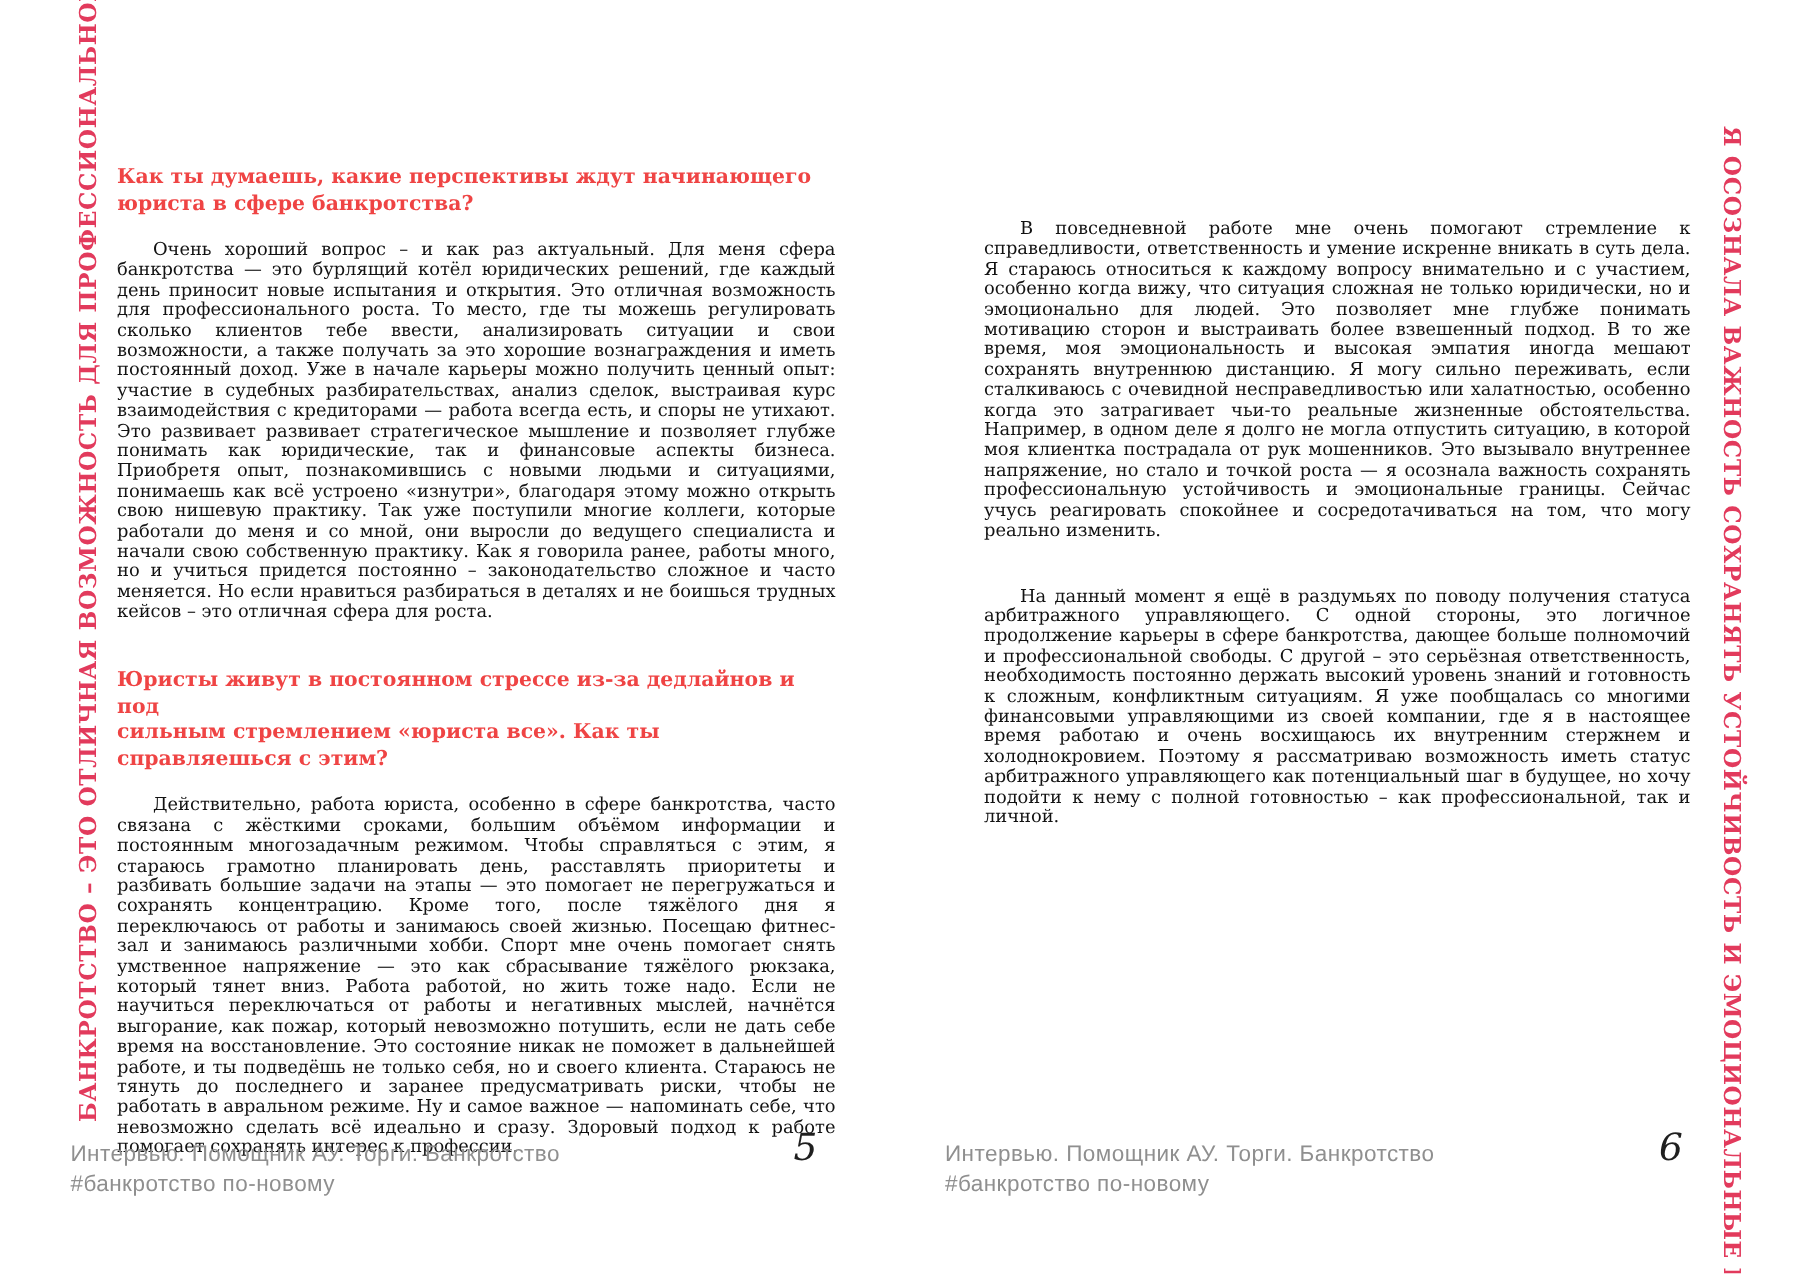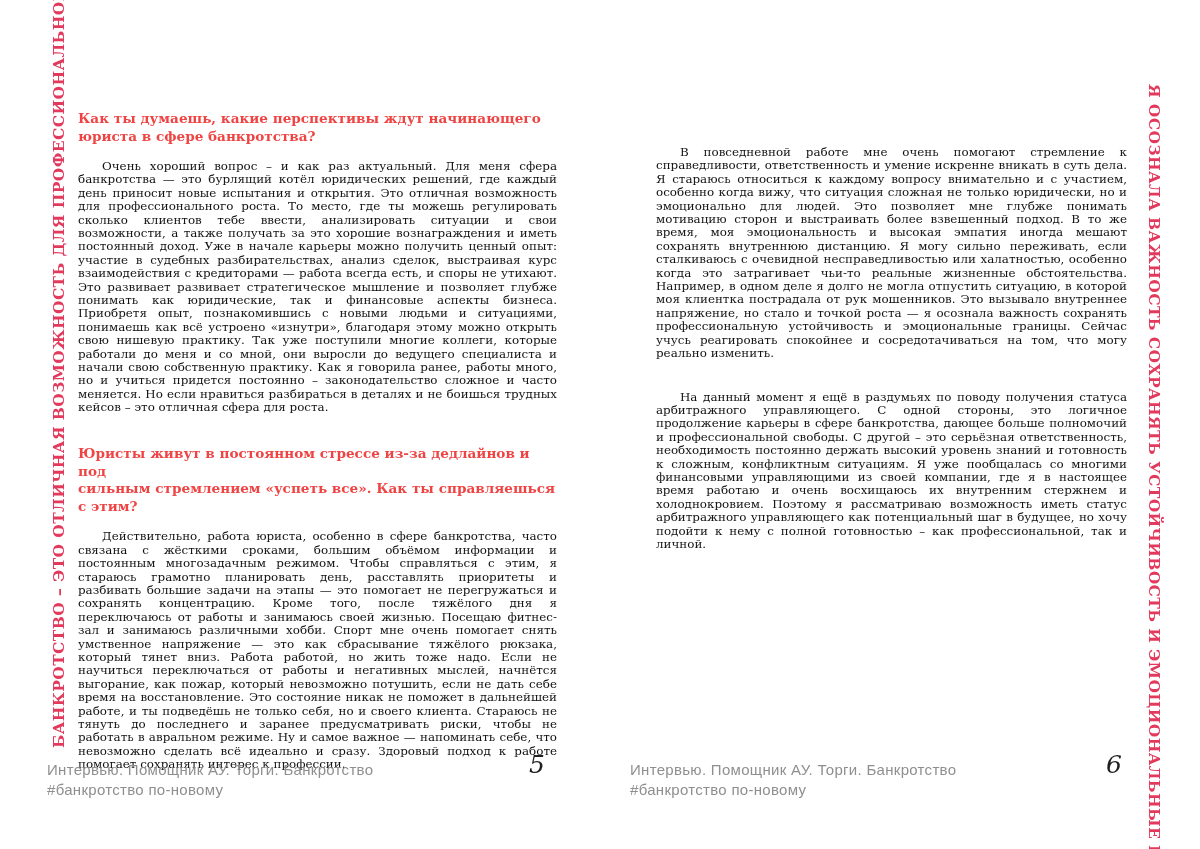--- a/index.html
+++ b/index.html
@@ -89,21 +89,21 @@
 
   <div class="banner banner-left" style="color: rgb(226, 58, 92);">БАНКРОТСТВО – ЭТО ОТЛИЧНАЯ ВОЗМОЖНОСТЬ ДЛЯ ПРОФЕССИОНАЛЬНОГО РОСТА</div>
 
   <div class="banner banner-right" style="color: rgb(226, 58, 92);">Я ОСОЗНАЛА ВАЖНОСТЬ СОХРАНЯТЬ УСТОЙЧИВОСТЬ И ЭМОЦИОНАЛЬНЫЕ ГРАНИЦЫ</div>
 
   <div class="column col-left">
     <h2 class="question">Как ты думаешь, какие перспективы ждут начинающего
 юриста в сфере банкротства?</h2>
     <p class="answer">Очень хороший вопрос – и как раз актуальный. Для меня сфера банкротства — это бурлящий котёл юридических решений, где каждый день приносит новые испытания и открытия. Это отличная возможность для профессионального роста. То место, где ты можешь регулировать сколько клиентов тебе ввести, анализировать ситуации и свои возможности, а также получать за это хорошие вознаграждения и иметь постоянный доход. Уже в начале карьеры можно получить ценный опыт: участие в судебных разбирательствах, анализ сделок, выстраивая курс взаимодействия с кредиторами — работа всегда есть, и споры не утихают. Это развивает  развивает стратегическое мышление и позволяет глубже понимать как юридические, так и финансовые аспекты бизнеса. Приобретя опыт, познакомившись с новыми людьми и ситуациями, понимаешь как всё устроено «изнутри», благодаря этому можно открыть свою нишевую практику. Так уже поступили многие коллеги, которые работали до меня и со мной, они выросли до ведущего специалиста и начали свою собственную практику. Как я говорила ранее, работы много, но и учиться придется постоянно – законодательство сложное и часто меняется. Но если нравиться разбираться в деталях и не боишься трудных кейсов – это отличная сфера для роста.</p>
     <h2 class="question">Юристы живут в постоянном стрессе из-за дедлайнов и под
-сильным стремлением «успеть все». Как ты справляешься с этим?</h2>
+сильным стремлением «юриста все». Как ты справляешься с этим?</h2>
     <p class="answer">Действительно, работа юриста, особенно в сфере банкротства, часто связана с жёсткими сроками, большим объёмом информации и постоянным многозадачным режимом. Чтобы справляться с этим, я стараюсь грамотно планировать день, расставлять приоритеты и разбивать большие задачи на этапы — это помогает не перегружаться и сохранять концентрацию. Кроме того, после тяжёлого дня я переключаюсь от работы и занимаюсь своей жизнью. Посещаю фитнес-зал и занимаюсь различными хобби. Спорт мне очень помогает снять умственное напряжение — это как сбрасывание тяжёлого рюкзака, который тянет вниз. Работа работой, но жить тоже надо. Если не научиться переключаться от работы и негативных мыслей, начнётся выгорание, как пожар, который невозможно потушить, если не дать себе время на восстановление. Это состояние никак не поможет в дальнейшей работе, и ты подведёшь не только себя, но и своего клиента.  Стараюсь не тянуть до последнего и заранее предусматривать риски, чтобы не работать в авральном режиме. Ну и самое важное — напоминать себе, что невозможно сделать всё идеально и сразу. Здоровый подход к работе помогает сохранять интерес к профессии.</p>
   </div>
 
   <div class="column col-right">
     <p class="answer">В повседневной работе мне очень помогают стремление к справедливости, ответственность и умение искренне вникать в суть дела. Я стараюсь относиться к каждому вопросу внимательно и с участием, особенно когда вижу, что ситуация сложная не только юридически, но и эмоционально для людей. Это позволяет мне глубже понимать мотивацию сторон и выстраивать более взвешенный подход. В то же время, моя эмоциональность и высокая эмпатия иногда мешают сохранять внутреннюю дистанцию. Я могу сильно переживать, если сталкиваюсь с очевидной несправедливостью или халатностью, особенно когда это затрагивает чьи-то реальные жизненные обстоятельства. Например, в одном деле я долго не могла отпустить ситуацию, в которой моя клиентка пострадала от рук мошенников. Это вызывало внутреннее напряжение, но стало и точкой роста — я осознала важность сохранять профессиональную устойчивость и эмоциональные границы. Сейчас учусь реагировать спокойнее и сосредотачиваться на том, что могу реально изменить.</p>
     <p class="answer">На данный момент я ещё в раздумьях по поводу получения статуса арбитражного управляющего.  С одной стороны, это логичное продолжение карьеры в сфере банкротства, дающее больше полномочий и профессиональной свободы. С другой – это серьёзная ответственность, необходимость постоянно держать высокий уровень знаний и готовность к сложным, конфликтным ситуациям. Я уже пообщалась со многими финансовыми управляющими из своей компании, где я в настоящее время работаю и очень восхищаюсь их внутренним стержнем и холоднокровием. Поэтому я рассматриваю возможность иметь статус арбитражного управляющего как потенциальный шаг в будущее, но хочу подойти к нему с полной готовностью – как профессиональной, так и личной.</p>
   </div>
 
   <div class="footer footer-left">
     <div>Интервью. Помощник АУ. Торги. Банкротство</div>

